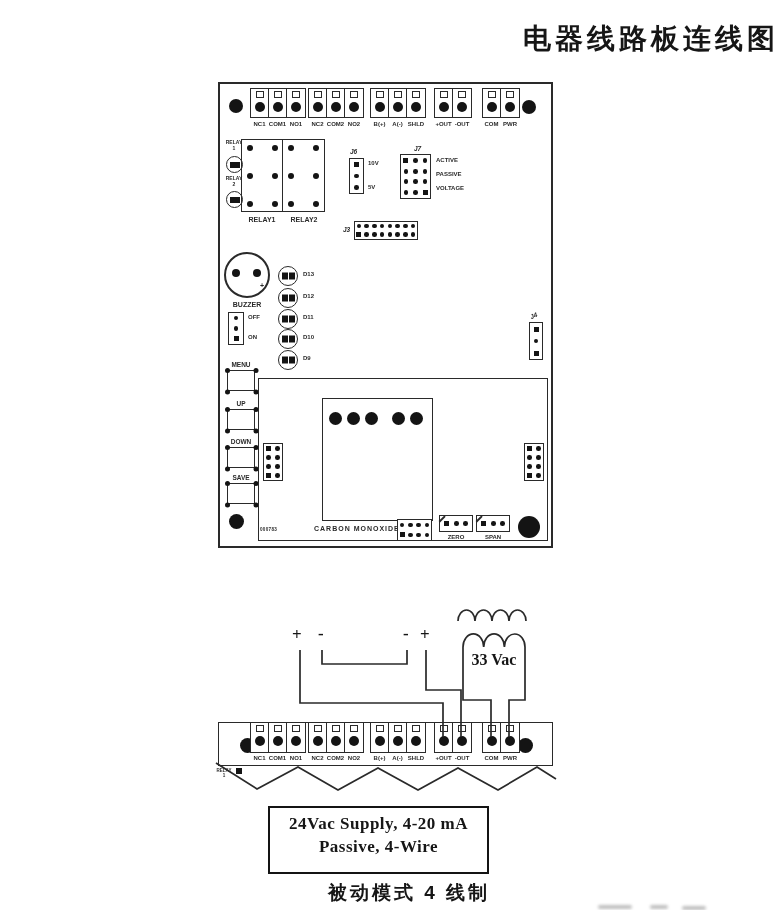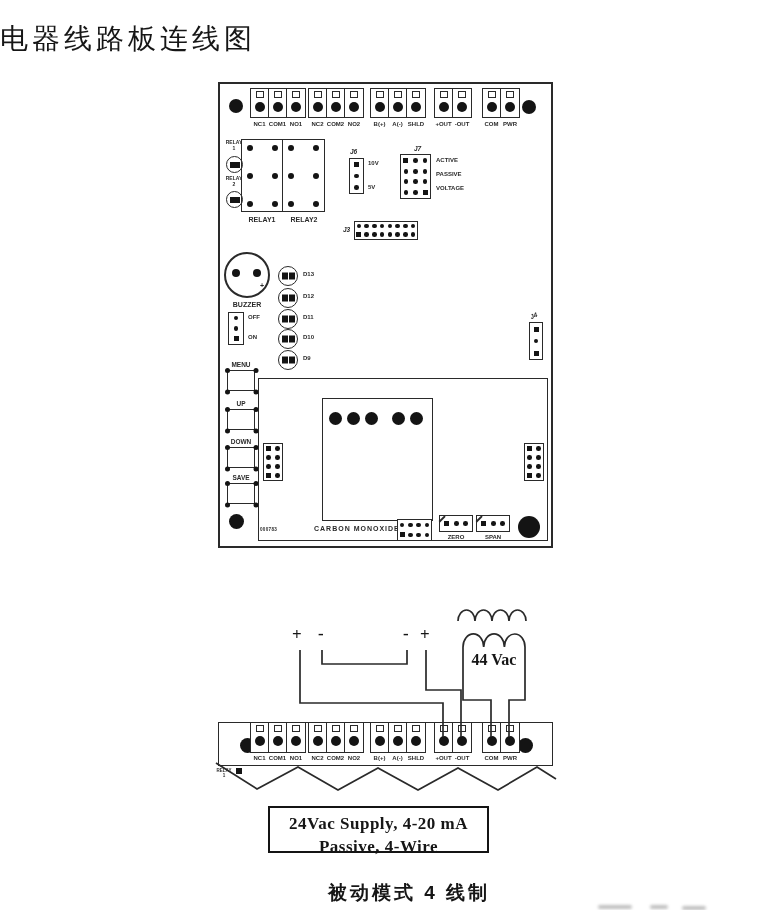--- a/index.html
+++ b/index.html
@@ -3,21 +3,21 @@
 <meta charset="utf-8">
 <style>
   * { box-sizing: border-box; margin: 0; padding: 0; }
   html,body { background:#ffffff; }
   #shot{ position:relative; width:779px; height:910px; background:#fff;
          font-family:"Liberation Sans", sans-serif; color:#2a2a2a; overflow:hidden; }
   .abs{ position:absolute; }
   .serif{ font-family:"Liberation Serif","DejaVu Serif",serif; }
   .ctr{ text-align:center; }
 
-  .ttl{ left:0; right:0; top:20px; text-align:left; font-size:28px; font-weight:400; letter-spacing:4px; color:#161616; }
+  .ttl{ left:0; right:0; top:20px; text-align:right; font-size:28px; font-weight:700; letter-spacing:4px; color:#161616; }
 
   .pcb{ border:2px solid #2a2a2a; background:#fff; }
   .innerrect{ border:1.7px solid #2a2a2a; }
   .hole{ background:#141414; border-radius:50%; }
 
   
   .tgroup{ display:flex; height:30px; border:1.6px solid #2a2a2a; background:#fff; }
   .tcell{ width:18px; position:relative; border-right:1.4px solid #2a2a2a; }
   .tcell:last-child{ border-right:none; }
   .tsq{ position:absolute; top:2px; left:50%; transform:translateX(-50%); width:8px; height:7px; border:1.5px solid #2a2a2a; }
@@ -316,21 +316,21 @@
   <div class="abs ctr tiny" style="left:439px;top:534px;width:34px">ZERO</div>
   <div class="abs ctr tiny" style="left:476px;top:534px;width:34px">SPAN</div>
   <div class="abs hole" style="left:518px;top:516px;width:22px;height:22px"></div>
 
   <div class="abs sign serif" style="left:292px;top:625px">+</div>
   <div class="abs sign serif" style="left:318px;top:624px">-</div>
 
   <div class="abs sign serif" style="left:403px;top:624px">-</div>
   <div class="abs sign serif" style="left:420px;top:625px">+</div>
 
-  <div class="abs ctr serif" style="left:462px;top:651px;width:64px;font-size:16px;font-weight:700;color:#161616">44 Vac</div>
+  <div class="abs ctr serif" style="left:462px;top:651px;width:64px;font-size:16px;font-weight:700;color:#161616">33 Vac</div>
 
   <div class="abs" style="left:218px;top:722px;width:335px;height:44px;border:1.9px solid #2a2a2a;background:#fff"></div>
   <div class="abs hole" style="left:240px;top:738px;width:15px;height:15px"></div>
   <div class="abs hole" style="left:518px;top:738px;width:15px;height:15px"></div>
 
   <div class="abs tgroup" style="left:250px;top:723px;border-top:none">
     <div class="tcell">
         <span class="tsq"></span>
         <span class="tdot"></span>
         <span class="tlab">NC1</span>
@@ -404,21 +404,21 @@
         <span class="tlab">PWR</span>
       </div>
   </div>
 
   <div class="abs tiny5" style="left:212px;top:769px;font-size:4.5px;text-align:center;width:24px">
     <span>RELAY</span><br>
     <span>1</span>
   </div>
   <div class="abs" style="left:236px;top:768px;width:6px;height:6px;background:#141414"></div>
 
-  <div class="abs capbox" style="left:268px;top:806px;width:221px;height:47px">
+  <div class="abs capbox" style="left:268px;top:806px;width:221px;height:68px">
     <div class="capline serif">24Vac Supply, 4-20 mA</div>
     <div class="capline serif">Passive, 4-Wire</div>
   </div>
 
   <div class="abs footer">被动模式 4 线制</div>
 
   <div class="abs smudge" style="left:598px;top:905px;width:34px;height:4px"></div>
   <div class="abs smudge" style="left:650px;top:905px;width:18px;height:4px"></div>
   <div class="abs smudge" style="left:682px;top:906px;width:24px;height:4px"></div>
 

